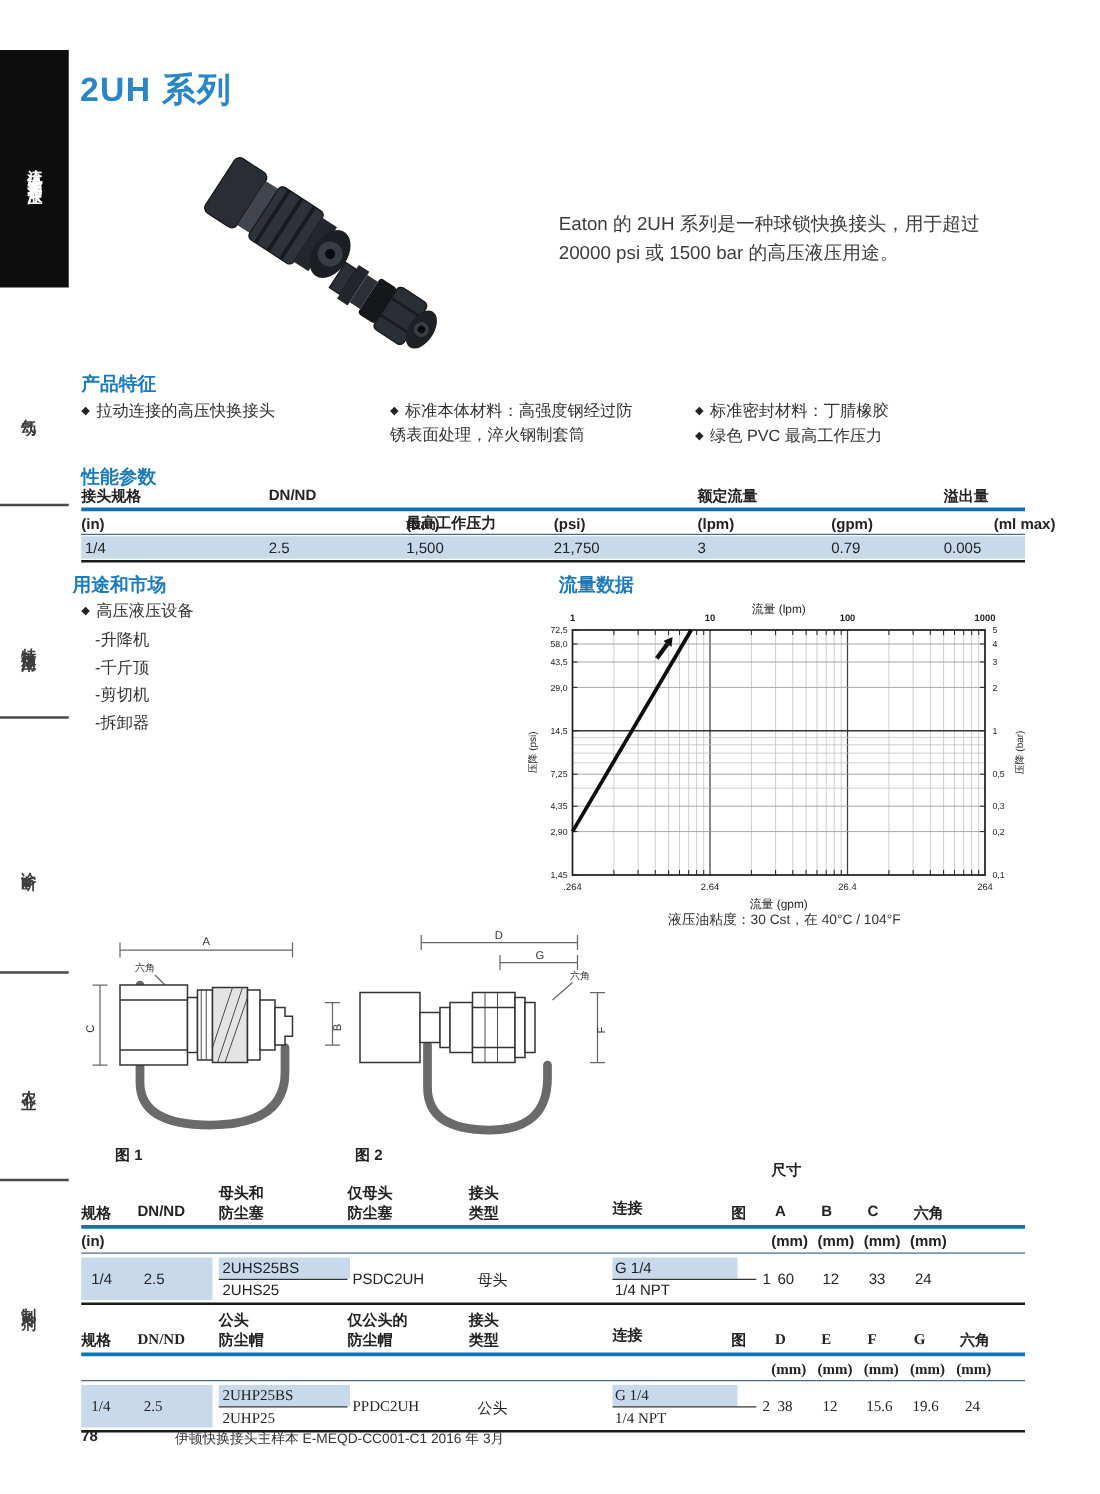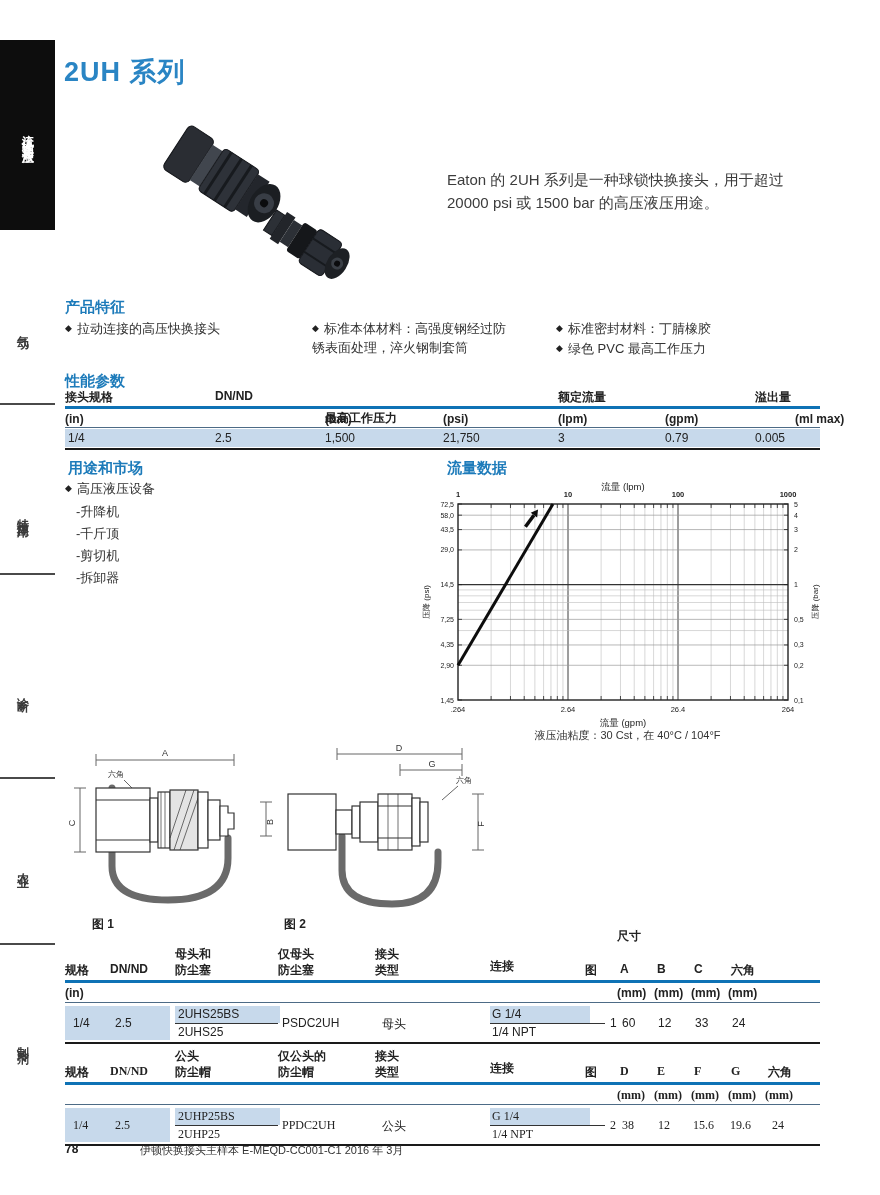--- a/index.html
+++ b/index.html
@@ -105,21 +105,21 @@
     <span class="cell" style="left:3px;top:42px;">1/4</span>
     <span class="cell" style="left:150px;top:42px;">2.5</span>
     <span class="cell" style="left:260px;top:42px;">1,500</span>
     <span class="cell" style="left:378px;top:42px;">21,750</span>
     <span class="cell" style="left:493px;top:42px;">3</span>
     <span class="cell" style="left:600px;top:42px;">0.79</span>
     <span class="cell" style="left:690px;top:42px;">0.005</span>
     <div class="dark-rule" style="left:0;top:59px;width:755px;"></div>
   </div>
 
-  <div class="abs h-blue" style="left:68px;top:459px;font-family:Liberation Mono, monospace;">用途和市场</div>
+  <div class="abs h-blue" style="left:58px;top:459px;font-family:Liberation Mono, monospace;">用途和市场</div>
   <div class="abs bullet-item" style="left:65px;top:480px;">
     <span class="dia">◆</span><span>高压液压设备</span>
   </div>
   <div class="abs bullet-item" style="left:76px;top:503px;">-升降机</div>
   <div class="abs bullet-item" style="left:76px;top:525px;">-千斤顶</div>
   <div class="abs bullet-item" style="left:76px;top:547px;">-剪切机</div>
   <div class="abs bullet-item" style="left:76px;top:569px;">-拆卸器</div>
 
   <div class="abs h-blue" style="left:447px;top:459px;">流量数据</div>
   <svg class="abs" style="left:420px;top:478px;" width="430" height="252" viewBox="0 0 430 252">

